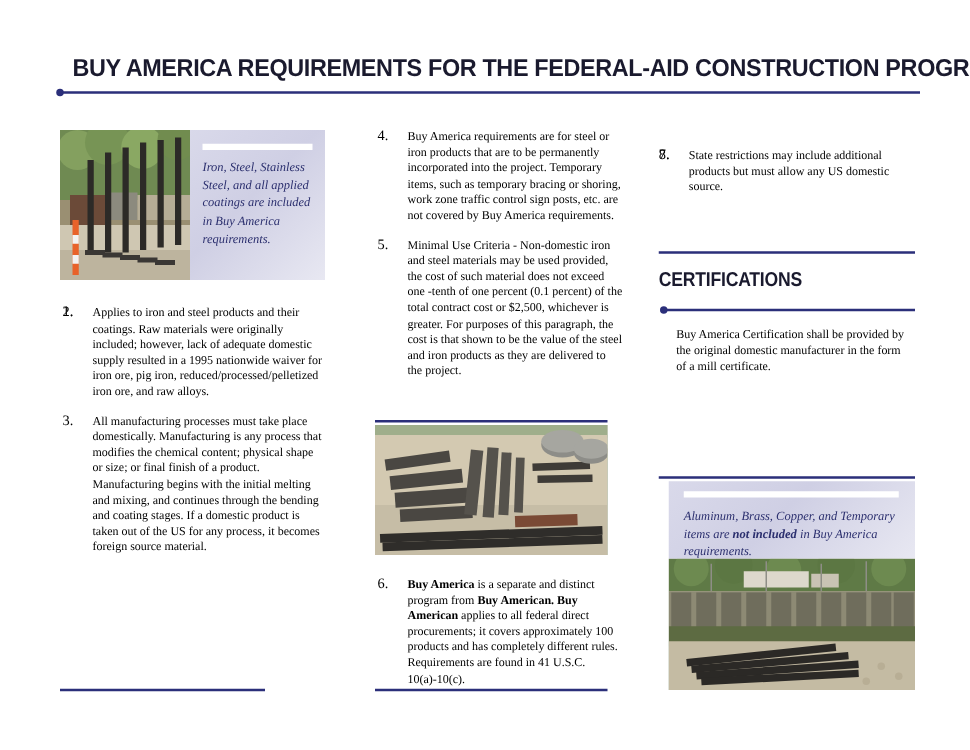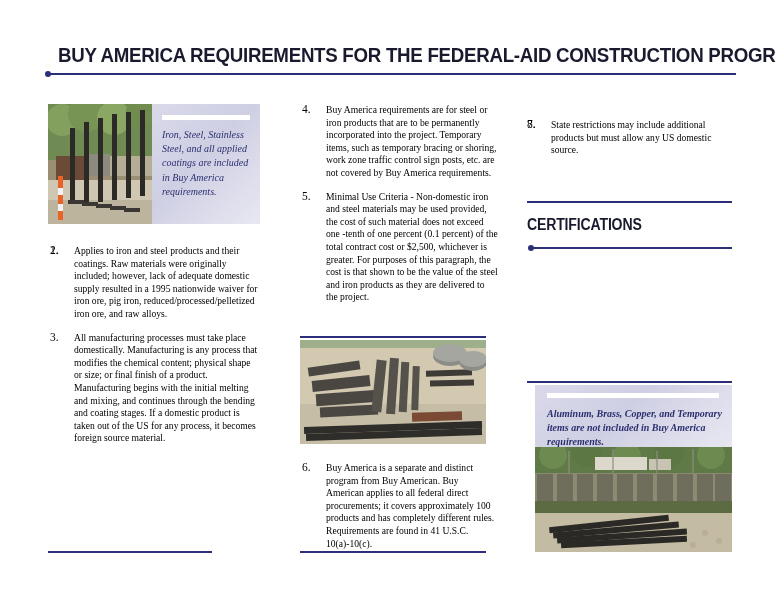--- a/index.html
+++ b/index.html
@@ -113,21 +113,21 @@
     line-height: 12.6px;
     text-align: left;
   }
   .numitem .num {
     position: absolute;
     left: 2px;
     top: -1px;
     font-size: 11.5px;
     font-family: "Liberation Serif", serif;
   }
-  .numitem b { font-weight: normal; margin-top: 36px; }
+  .numitem b { font-weight: bold; margin-top: 36px; }
 
   .list-block-1 {
     position: absolute;
     left: 0; top: 130px;
     width: 212px;
   }
   .list-block-2 {
     position: absolute;
     left: 0; top: 0;
     width: 198px;
@@ -312,27 +312,28 @@
   </div>
 
   <div class="col-rule" style="left:2px; top:97px; width:205px;"></div>
 
   <div class="section-head" style="position:absolute; left:2px; top:112px;">CERTIFICATIONS</div>
 
   <div class="rule-dot" style="left:3px; top:141px;"></div>
   <div class="rule-line" style="left:8px; top:142.5px; width:199px;"></div>
 
   <div style="position:absolute; left:16px; top:158px; width:186px;">
+    <p class="body-para">Buy America Certification shall be provided by the original domestic manufacturer in the form of a mill certificate.</p>
   </div>
 
   <div class="col-rule" style="left:2px; top:277px; width:205px;"></div>
 
   <div class="pullquote" style="position:absolute; left:10px; top:281px; width:197px; height:62px;">
     <div class="pullquote-bar" style="left:12px; top:8px; width:172px;"></div>
-    <div class="pullquote-text" style="position:absolute; left:12px; top:22px; width:176px;font-weight:bold;"><span>Aluminum, Brass, Copper, and Temporary items are </span><b>not included</b><span> in Buy America requirements.</span></div>
+    <div class="pullquote-text" style="position:absolute; left:12px; top:22px; width:176px;"><span>Aluminum, Brass, Copper, and Temporary items are </span><b>not included</b><span> in Buy America requirements.</span></div>
   </div>
 
   <div class="photo" style="position:absolute; left:10px; top:343px; width:197px; height:105px;">
     <svg class="photo-inner" viewBox="0 0 197 105" preserveAspectRatio="none">
       <rect x="0" y="0" width="197" height="105" fill="#cdc5ae"></rect>
       <rect x="0" y="0" width="197" height="26" fill="#5f7a46"></rect>
       <circle cx="18" cy="8" r="14" fill="#6d8a50"></circle>
       <circle cx="52" cy="5" r="15" fill="#5c7743"></circle>
       <circle cx="92" cy="9" r="14" fill="#6d8a50"></circle>
       <circle cx="134" cy="5" r="15" fill="#5c7743"></circle>

